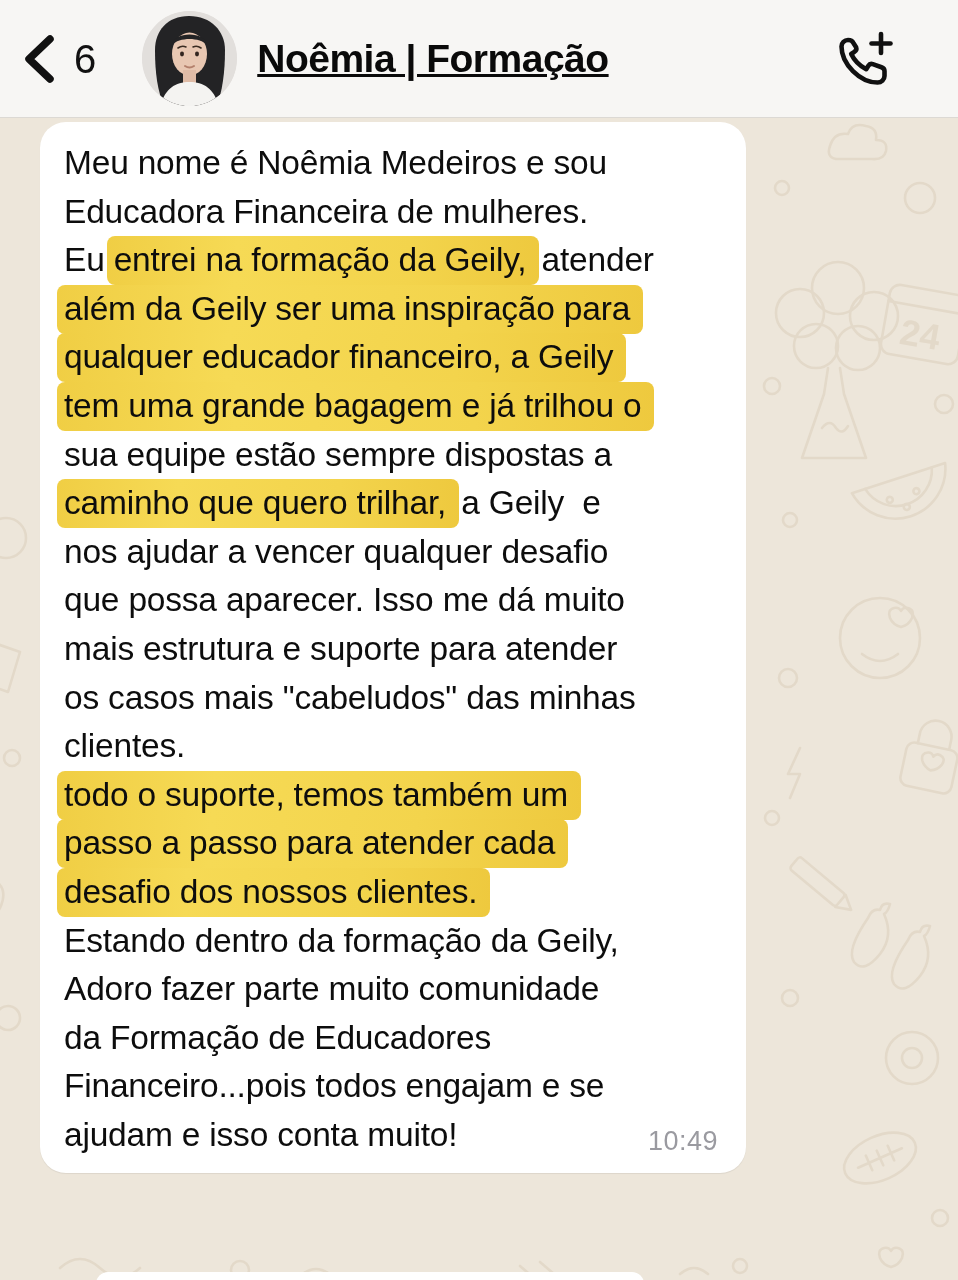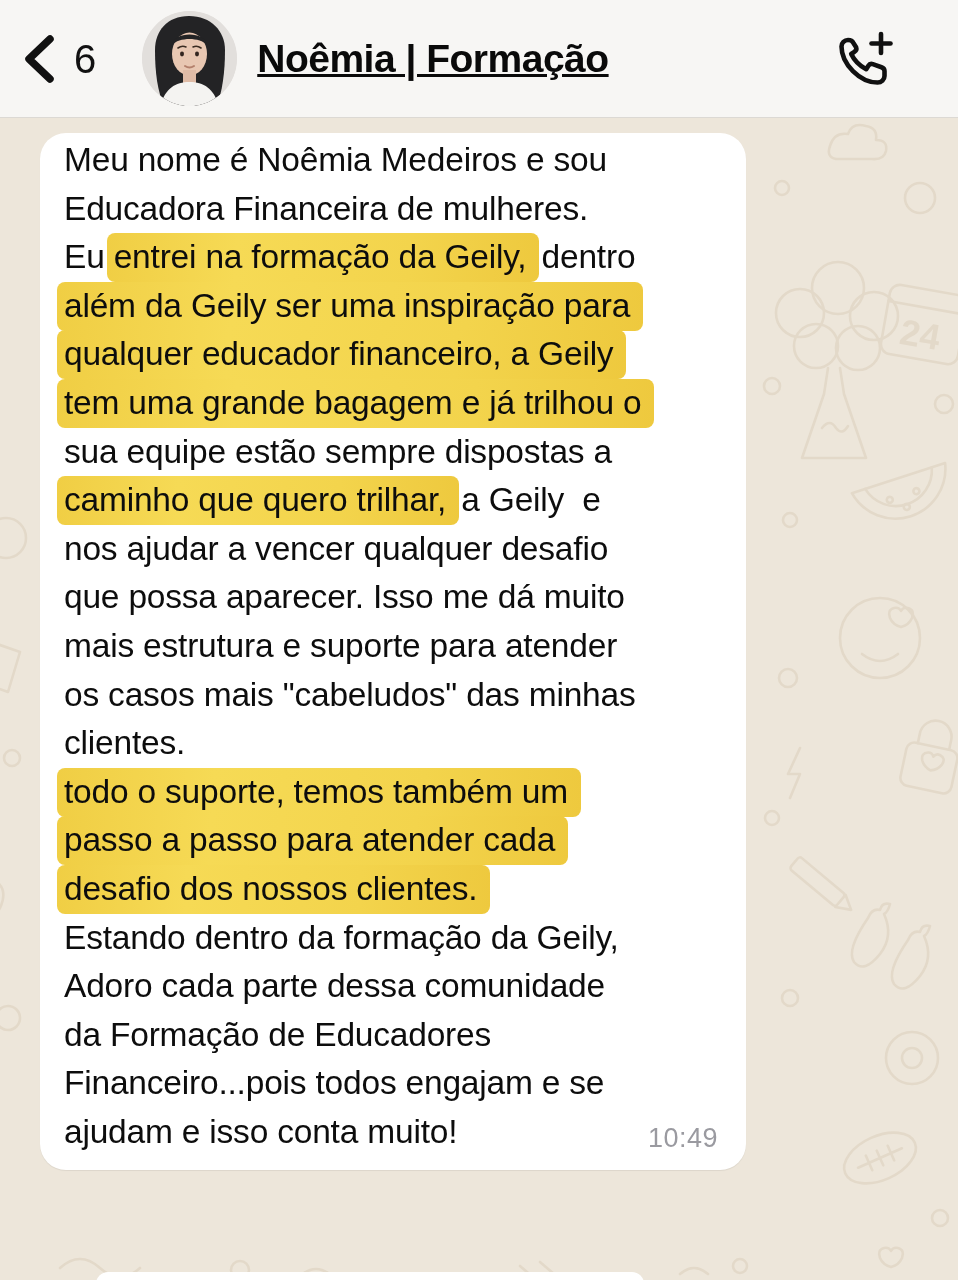--- a/index.html
+++ b/index.html
@@ -39,24 +39,24 @@
   .call-btn{margin-right:62px;cursor:pointer;}
   .call-btn svg{display:block;}
 
   
   .chat{position:relative;height:1162px;background:var(--chat-bg);overflow:hidden;}
   .doodles{position:absolute;inset:0;z-index:0;}
   .doodles *{vector-effect:non-scaling-stroke;}
 
   .bubble{
     position:relative;z-index:2;
-    margin:15px 0 0 40px;width:706px;
+    margin:4px 0 0 40px;width:706px;
     background:var(--bubble);
     border-radius:26px;
-    padding:3px 20px 14px 24px;
+    padding:17px 20px 14px 24px;
     box-shadow:0 1px 1px rgba(0,0,0,.07);
   }
   .line{
     white-space:pre;font-size:33.5px;line-height:48.6px;color:var(--text);
     letter-spacing:-.2px;
   }
   .hl{
     background:linear-gradient(93deg,#F0CE44,#F6DA55 30%,var(--highlight) 70%,#EEC93E);
     padding:5px 13px 7px 7px;margin:0 -7px;border-radius:8px;
   }
@@ -205,36 +205,36 @@
     <path d="M520,1148 l14,12 M540,1144 l14,12"></path>
     <path d="M680,1156 q14,-12 28,0"></path>
     <circle cx="740" cy="1148" r="7"></circle>
     <path d="M880,1140 q-3,-8 4,-10 q5,-1 7,3 q2,-4 7,-3 q7,2 4,10 q-3,7 -11,9 q-8,-2 -11,-9 z"></path>
   </svg>
 
   <div class="bubble">
     <div class="msg-text">
         <div class="line"><span>Meu nome é Noêmia Medeiros e sou</span></div>
         <div class="line"><span>Educadora Financeira de mulheres.</span></div>
-        <div class="line"><span>Eu </span><span class="hl">entrei na formação da Geily,</span><span> dentro</span></div>
+        <div class="line"><span>Eu </span><span class="hl">entrei na formação da Geily,</span><span> atender</span></div>
         <div class="line"><span class="hl">além da Geily ser uma inspiração para</span></div>
         <div class="line"><span class="hl">qualquer educador financeiro, a Geily</span></div>
         <div class="line"><span class="hl">tem uma grande bagagem e já trilhou o</span></div>
         <div class="line"><span>sua equipe estão sempre dispostas a</span></div>
         <div class="line"><span class="hl">caminho que quero trilhar,</span><span> a Geily  e</span></div>
         <div class="line"><span>nos ajudar a vencer qualquer desafio</span></div>
         <div class="line"><span>que possa aparecer. Isso me dá muito</span></div>
         <div class="line"><span>mais estrutura e suporte para atender</span></div>
         <div class="line"><span>os casos mais "cabeludos" das minhas</span></div>
         <div class="line"><span>clientes.</span></div>
         <div class="line"><span class="hl">todo o suporte, temos também um</span></div>
         <div class="line"><span class="hl">passo a passo para atender cada</span></div>
         <div class="line"><span class="hl">desafio dos nossos clientes.</span></div>
         <div class="line"><span>Estando dentro da formação da Geily,</span></div>
-        <div class="line"><span>Adoro cada parte dessa comunidade</span></div>
+        <div class="line"><span>Adoro fazer parte muito comunidade</span></div>
         <div class="line"><span>da Formação de Educadores</span></div>
         <div class="line"><span>Financeiro...pois todos engajam e se</span></div>
         <div class="line"><span>ajudam e isso conta muito!</span></div>
       </div>
     <div class="time">10:49</div>
   </div>
 
   <div class="next-bubble"></div>
 </div>
 

